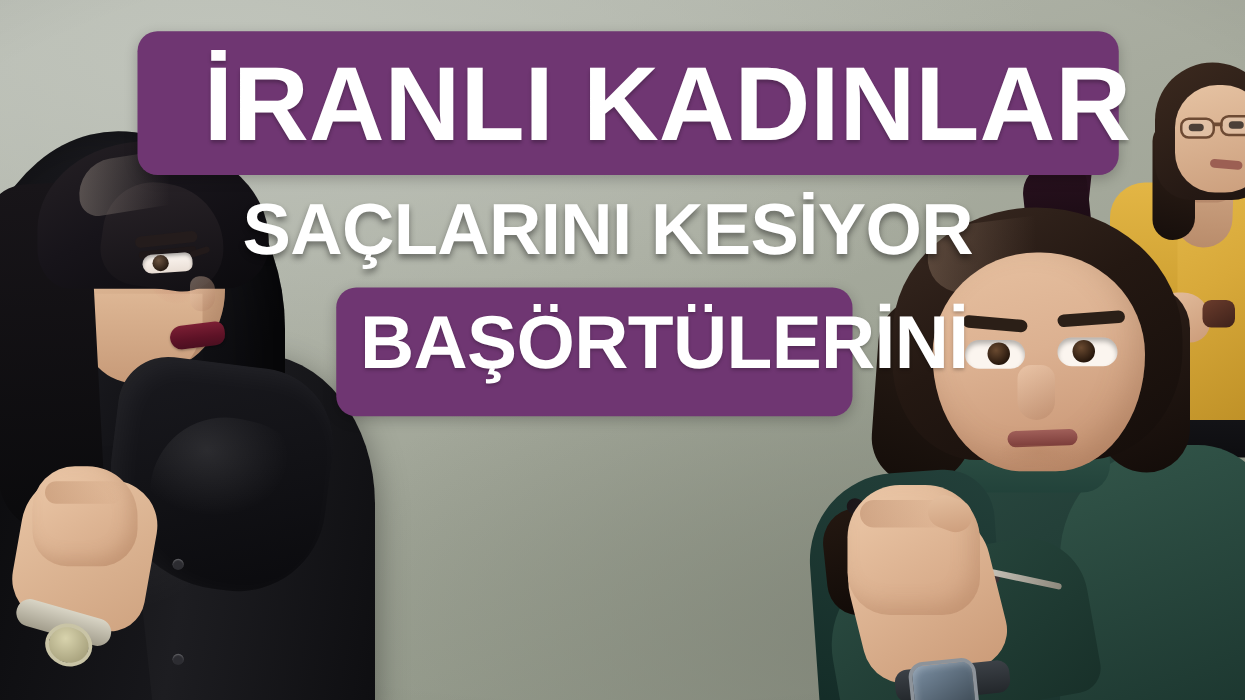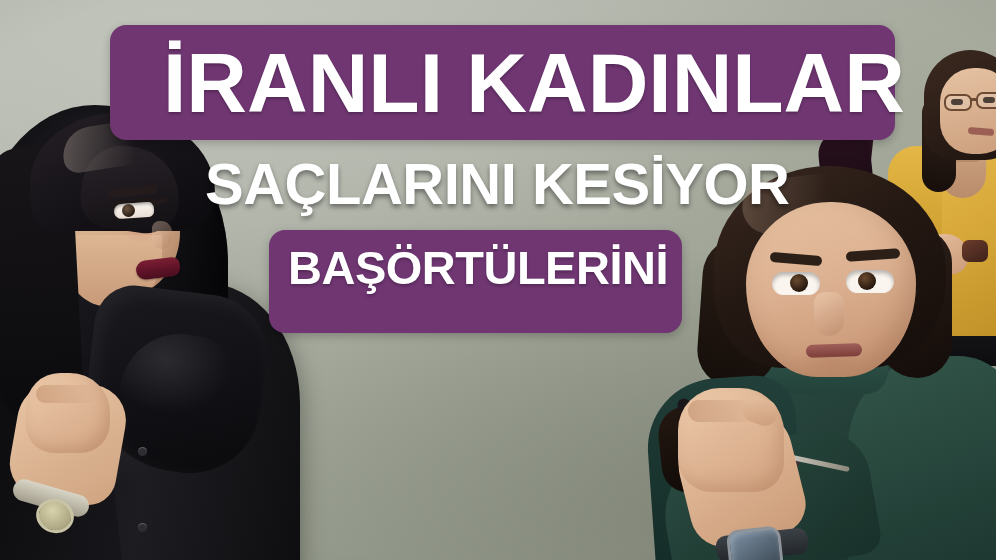--- a/index.html
+++ b/index.html
@@ -255,23 +255,23 @@
     box-shadow:0 3px 10px rgba(0,0,0,.22);}
   #banner-1{left:110px;top:25px;width:785px;height:115px;}
   #banner-3{left:269px;top:230px;width:413px;height:103px;}
 
   .headline{position:absolute;color:#ffffff;font-weight:700;
     letter-spacing:-0.5px;white-space:nowrap;line-height:1;
     font-family:"Liberation Sans","DejaVu Sans",sans-serif;}
   #line-1{left:163px;top:41px;font-size:84px;letter-spacing:0px;
     transform:scaleX(1.0);transform-origin:left center;
     text-shadow:0 2px 3px rgba(0,0,0,.25);}
-  #line-2{left:205px;top:155px;font-size:58px;letter-spacing:-0.5px;
+  #line-2{left:194px;top:155px;font-size:58px;letter-spacing:-0.5px;
     text-shadow:0 3px 5px rgba(0,0,0,.42);text-align:center;}
-  #line-3{left:288px;top:244px;font-size:47px;letter-spacing:-0.5px;
+  #line-3{left:288px;top:244px;font-size:60px;letter-spacing:-0.5px;
     text-shadow:0 2px 3px rgba(0,0,0,.25);}
   #line-4{left:332px;top:359px;font-size:62px;letter-spacing:0px;
     text-shadow:0 3px 6px rgba(0,0,0,.42);}
 </style>
 </head>
 <body>
 
 <div id="stage">
 
   <div class="bg"></div>

